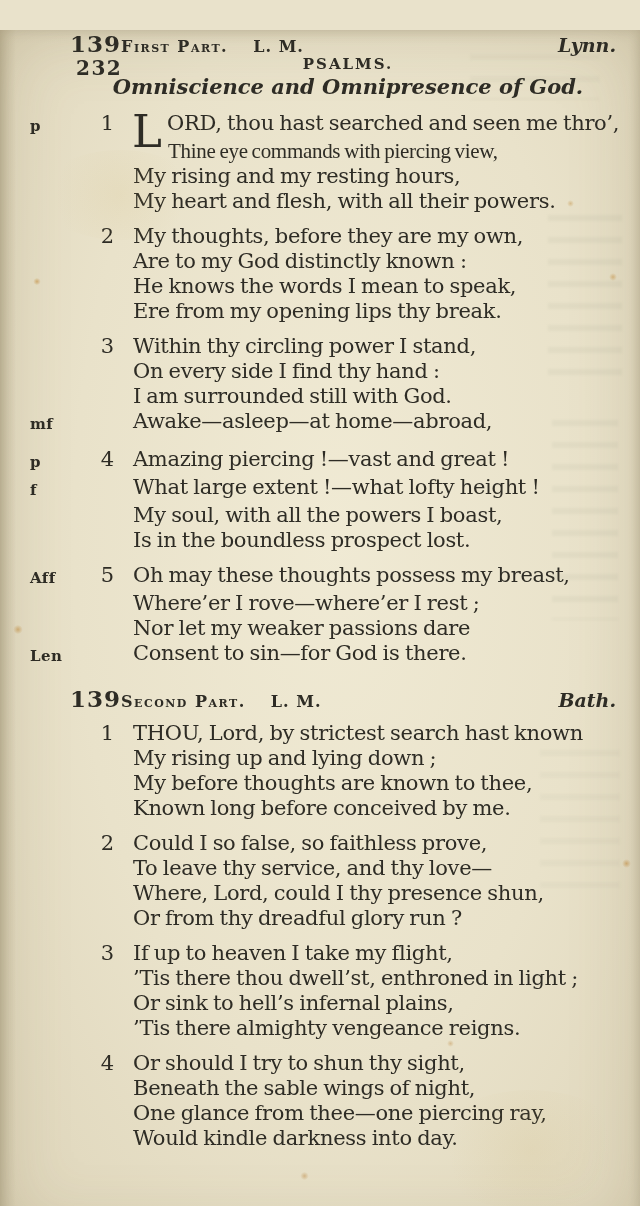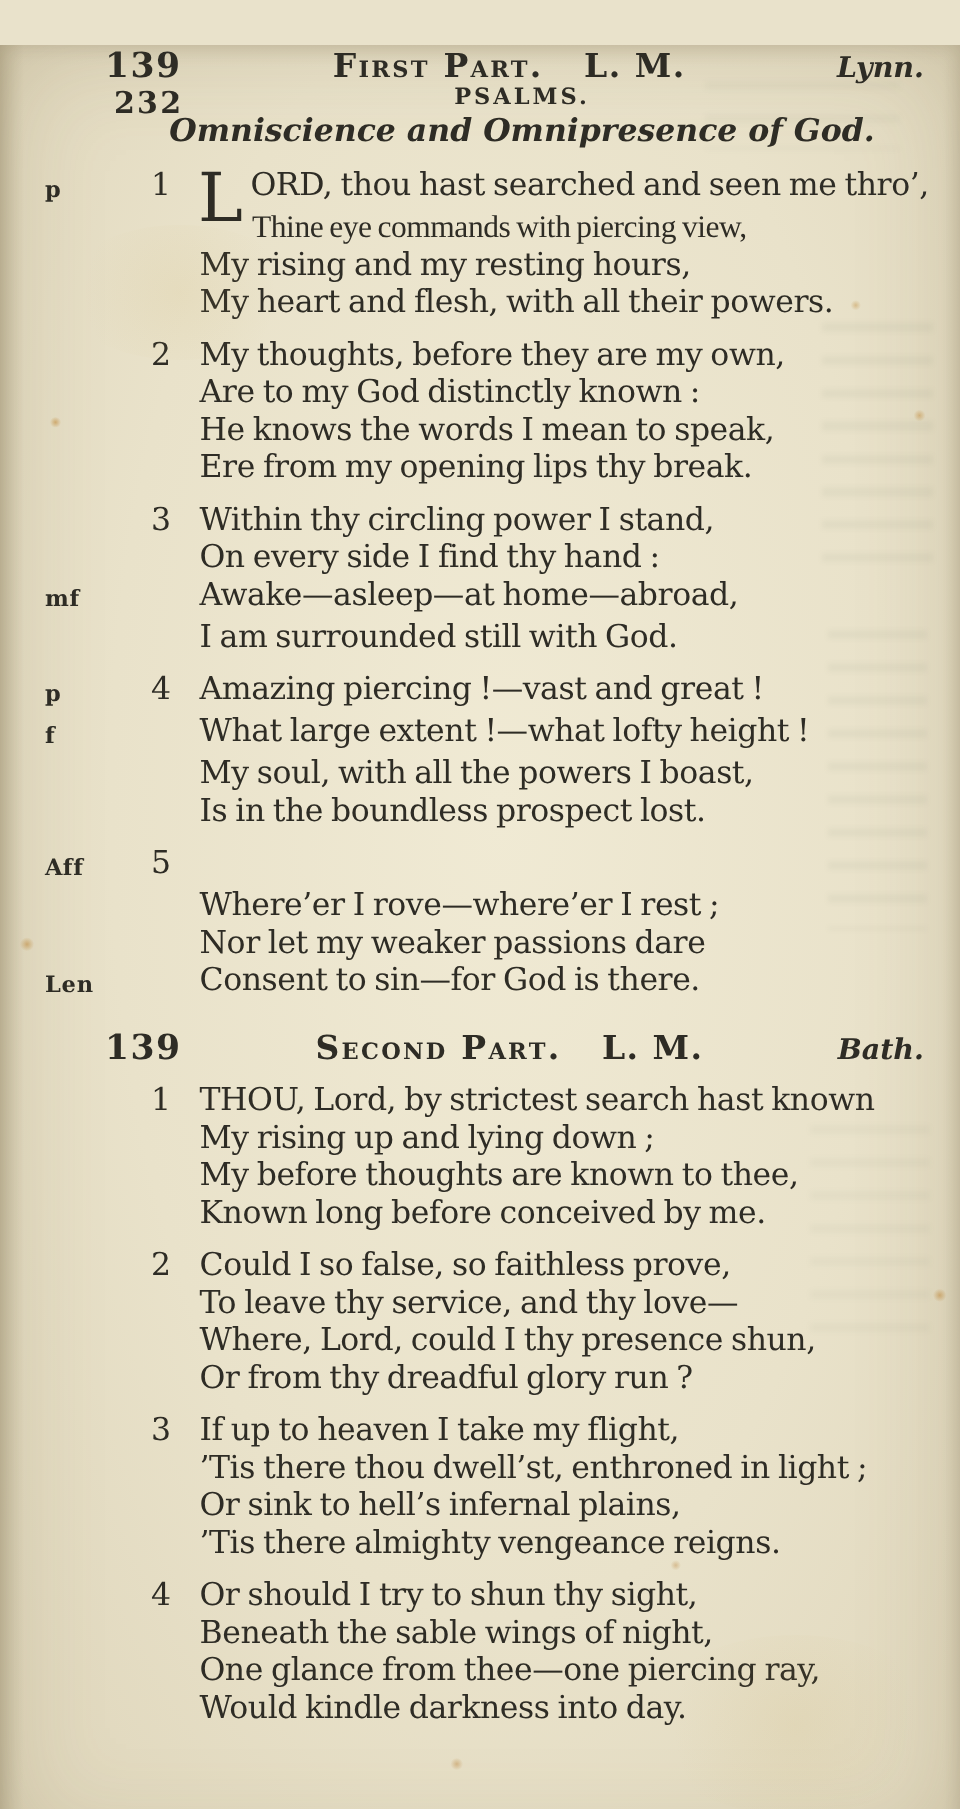--- a/index.html
+++ b/index.html
@@ -36,21 +36,21 @@
   .b1{left:548px;top:185px;width:74px;height:170px;}
   .b2{left:552px;top:390px;width:66px;height:200px;}
   .b3{left:470px;top:24px;width:130px;height:46px;opacity:.35;}
   .b4{left:540px;top:720px;width:80px;height:140px;opacity:.35;}
 
   .pagehead-no{position:absolute;left:76px;top:26px;font-size:20px;font-weight:bold;letter-spacing:1.5px;}
   .pagehead-title{position:absolute;left:56px;right:0;top:25px;text-align:center;font-size:15px;font-weight:bold;letter-spacing:2px;}
 
   .hymnhead{position:relative;display:flex;align-items:baseline;margin:0 24px 0 70px;padding-top:0;}
   .hymnhead .hno{font-size:23px;font-weight:bold;letter-spacing:1px;flex:none;}
-  .hymnhead .mid{flex:1;text-align:center;font-size:22px;}
+  .hymnhead .mid{flex:1;font-size:16px;}
   .hymnhead .part{font-variant:small-caps;letter-spacing:1.5px;font-weight:600;}
   .hymnhead .meter{margin-left:20px;font-weight:600;letter-spacing:1px;}
   .hymnhead .tune{flex:none;font-style:italic;font-weight:bold;font-size:19px;}
   .h1head{margin-top:30px;}
   .h2head{margin-top:16px;}
 
   .subtitle{margin-left:56px;text-align:center;font-style:italic;font-weight:bold;font-size:21px;margin-top:17px;}
 
   .verses{padding-left:30px;margin-top:12px;}
   .verses.second{margin-top:9px;}
@@ -148,28 +148,28 @@
         <span class="dyn"></span>
         <span class="vnum">3</span>
         <span class="vtext">Within thy circling power I stand,</span>
       </div>
       <div class="vline">
         <span class="dyn"></span>
         <span class="vnum"></span>
         <span class="vtext">On every side I find thy hand :</span>
       </div>
       <div class="vline">
+        <span class="dyn"></span>
+        <span class="vnum"></span>
+        <span class="vtext">I am surrounded still with God.</span>
+      </div>
+      <div class="vline">
         <span class="dyn">mf</span>
         <span class="vnum"></span>
         <span class="vtext">Awake—asleep—at home—abroad,</span>
-      </div>
-      <div class="vline">
-        <span class="dyn"></span>
-        <span class="vnum"></span>
-        <span class="vtext">I am surrounded still with God.</span>
       </div>
     </div>
 
     <div class="verse">
       <div class="vline">
         <span class="dyn">p</span>
         <span class="vnum">4</span>
         <span class="vtext">Amazing piercing !—vast and great !</span>
       </div>
       <div class="vline">
@@ -186,20 +186,21 @@
         <span class="dyn"></span>
         <span class="vnum"></span>
         <span class="vtext">Is in the boundless prospect lost.</span>
       </div>
     </div>
 
     <div class="verse">
       <div class="vline">
         <span class="dyn">Aff</span>
         <span class="vnum">5</span>
+        <span class="vtext">Oh may these thoughts possess my breast,</span>
       </div>
       <div class="vline">
         <span class="dyn"></span>
         <span class="vnum"></span>
         <span class="vtext">Where’er I rove—where’er I rest ;</span>
       </div>
       <div class="vline">
         <span class="dyn"></span>
         <span class="vnum"></span>
         <span class="vtext">Nor let my weaker passions dare</span>

